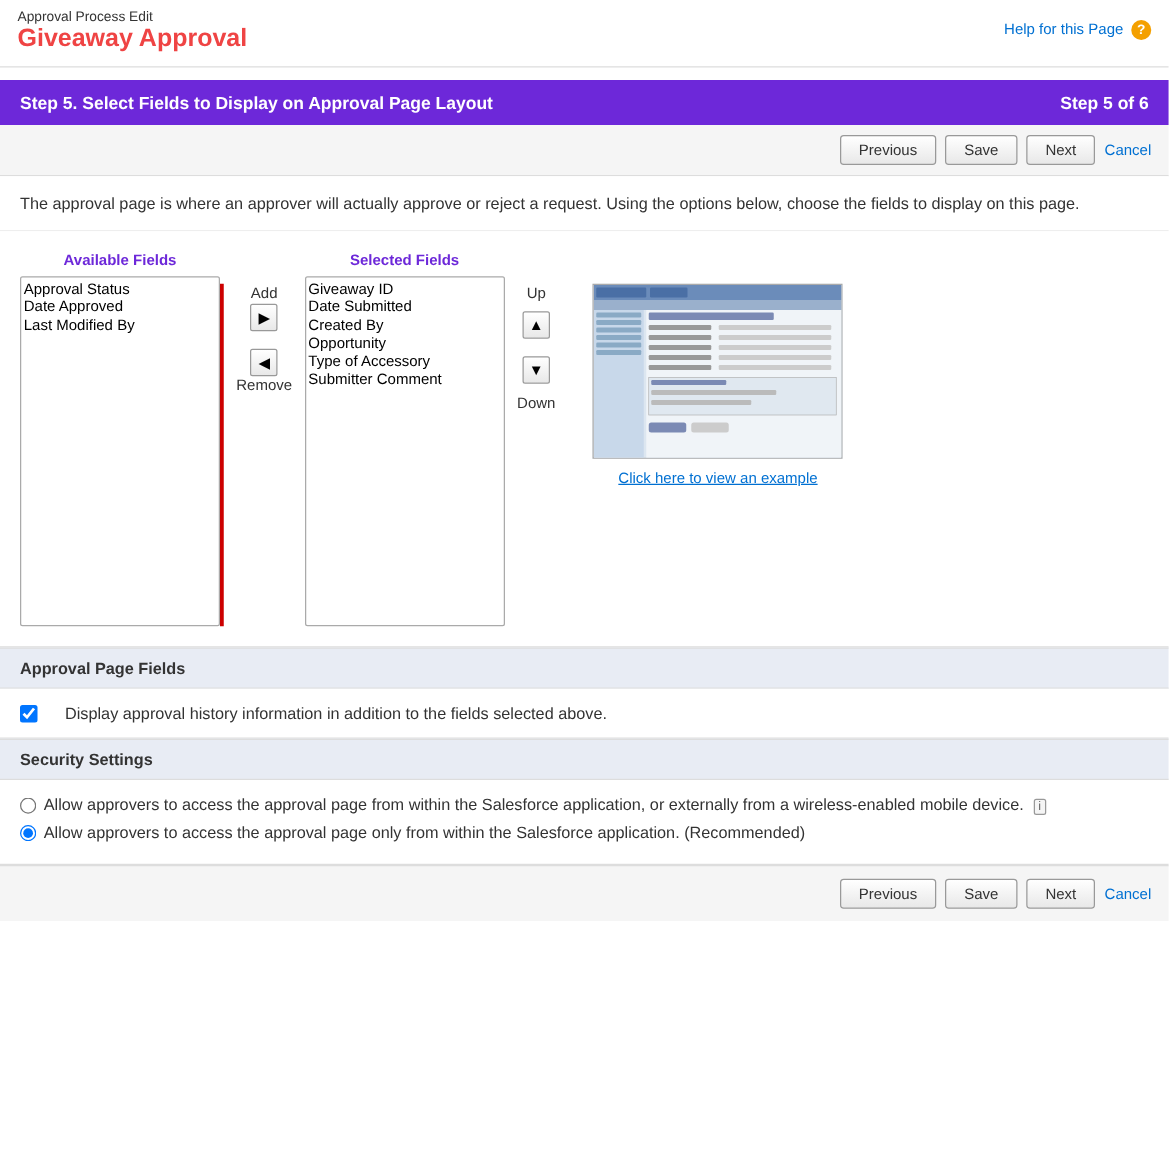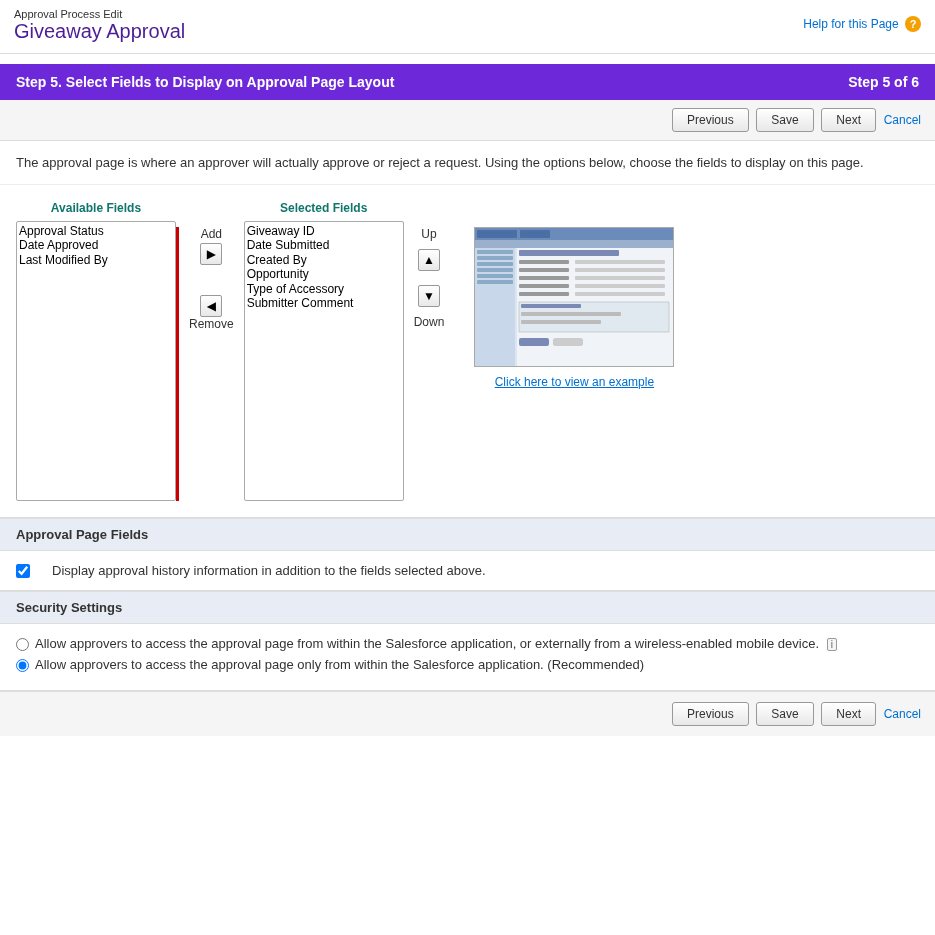--- a/index.html
+++ b/index.html
@@ -1,46 +1,46 @@
 <!DOCTYPE html>
 <html><head>
   <meta charset="utf-8">
   <style>
     * { box-sizing: border-box; margin: 0; padding: 0; }
     body { font-family: Arial, sans-serif; font-size: 13px; color: #333; background: #fff; width: 935px; }
 
     
     .page-header { padding: 8px 14px 10px 14px; border-bottom: 1px solid #ddd; }
     .page-header .breadcrumb { font-size: 11px; color: #333; }
-    .page-header .page-title { font-size: 20px; font-weight: normal; color: #4c1d95; }
+    .page-header .page-title { font-size: 20px; font-weight: bold; color: #ef4444; }
     .help-link { float: right; margin-top: 8px; color: #0070d2; font-size: 12px; text-decoration: none; cursor: pointer; }
     .help-icon { display: inline-block; background: #f4a000; color: #fff; border-radius: 50%; width: 16px; height: 16px; text-align: center; line-height: 16px; font-size: 11px; font-weight: bold; margin-left: 3px; }
 
     
     .step-banner { background: #6d28d9; color: #fff; padding: 10px 16px; display: flex; justify-content: space-between; align-items: center; font-size: 14px; font-weight: bold; margin-top: 10px; }
 
     
     .toolbar { padding: 8px 14px; text-align: right; border-bottom: 1px solid #ddd; background: #f5f5f5; }
     .btn { display: inline-block; padding: 4px 14px; border: 1px solid #999; background: linear-gradient(to bottom, #fff, #e8e8e8); color: #333; cursor: pointer; font-size: 12px; border-radius: 3px; margin-left: 4px; text-decoration: none; }
     .btn-cancel { border: none; background: none; color: #0070d2; cursor: pointer; font-size: 12px; margin-left: 4px; text-decoration: none; }
 
     
     .description { padding: 14px 16px; font-size: 13px; color: #333; border-bottom: 1px solid #eee; background: #fff; }
 
     
     .fields-section { padding: 16px; background: #fff; border-bottom: 1px solid #ddd; }
     .fields-row { display: flex; align-items: flex-start; gap: 0; }
-    .field-box-label { font-size: 12px; font-weight: bold; text-align: center; margin-bottom: 6px; color: #0f766e; }
+    .field-box-label { font-size: 12px; font-weight: bold; text-align: center; margin-bottom: 6px; color: #6d28d9; }
     .field-list { width: 160px; height: 280px; border: 1px solid #aaa; background: #fff; overflow-y: auto; font-size: 12px; padding: 2px; }
 
     
     .divider-line { width: 3px; background: #c00; margin: 0 0; align-self: stretch; margin-top: 26px; }
 
     
-    .add-remove-area { display: flex; flex-direction: column; align-items: center; justify-content: center; padding: 0 10px; margin-top: 26px; gap: 20px; }
+    .add-remove-area { display: flex; flex-direction: column; align-items: center; justify-content: center; padding: 0 10px; margin-top: 26px; gap: 4px; }
     .add-remove-area .label { font-size: 12px; color: #333; margin-bottom: 2px; }
     .arrow-btn { display: inline-block; width: 22px; height: 22px; border: 1px solid #999; background: linear-gradient(to bottom, #fff, #e8e8e8); cursor: pointer; text-align: center; line-height: 20px; font-size: 12px; border-radius: 2px; }
     .add-group { display: flex; flex-direction: column; align-items: center; margin-bottom: 10px; }
     .remove-group { display: flex; flex-direction: column; align-items: center; }
 
     
     .up-down-area { display: flex; flex-direction: column; align-items: center; justify-content: center; padding: 0 10px; margin-top: 26px; gap: 8px; }
     .up-down-area .ud-label { font-size: 12px; color: #333; }
 
     

